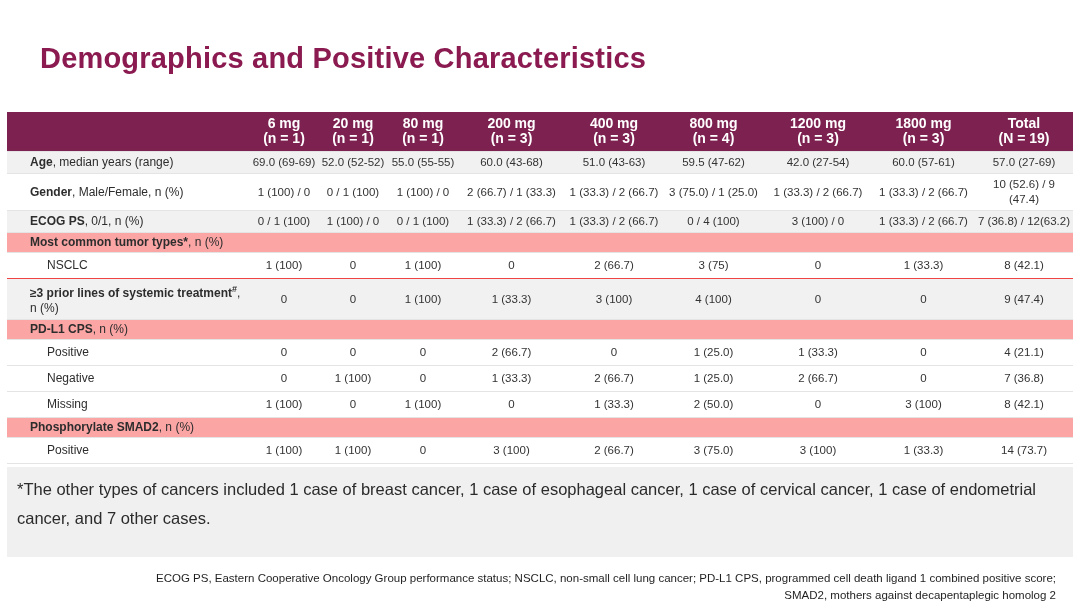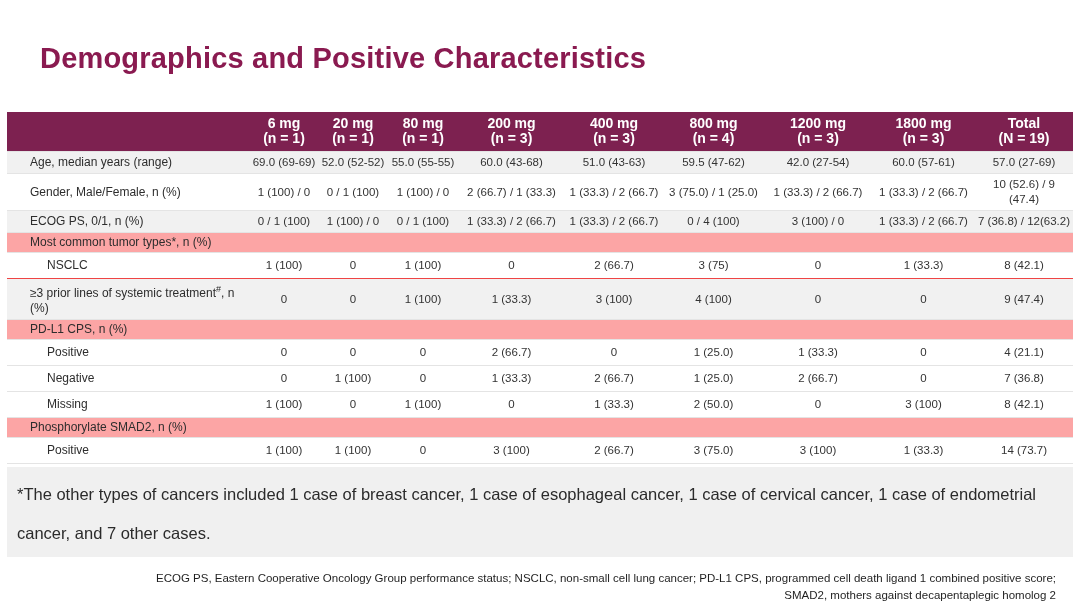--- a/index.html
+++ b/index.html
@@ -23,28 +23,28 @@
     font-size:11.5px;color:#333333;text-align:center;padding:3px 2px;
     border-top:1px solid #e4e4e4;line-height:15px;vertical-align:middle;
   }
   .demo-table td.label{ text-align:left;padding-left:23px;font-size:12px;color:#2d2d2d;}
   .demo-table tr.sub td.label{ padding-left:40px;}
   .demo-table tr.sub td{ padding-top:5px;padding-bottom:5px;}
   .demo-table tr.shaded td{ background:#f1f1f1;}
   .demo-table tr.section td{ background:#fca5a5;font-size:12px;padding-top:2px;padding-bottom:2px;}
   .demo-table tr.rose td{ border-bottom:1px solid #ef4444;}
   .demo-table tr.last td{ border-bottom:2px solid #7D2150;}
-  .demo-table .bold{ font-weight:normal;}
+  .demo-table .bold{ font-weight:bold;}
   .demo-table sup{ font-size:9px;}
   .footnote-panel{
     position:absolute;left:7px;top:467px;width:1066px;height:90px;
     background:#f0f0f0;box-sizing:border-box;padding:8px 10px 0 10px;
   }
   .footnote{
-    margin:0;font-size:16.5px;line-height:39px;color:#2b2b2b;
+    margin:0;font-size:16.5px;line-height:29px;color:#2b2b2b;
   }
   .footnote .fn-bold{font-weight:bold;}
   .footnote sup{font-size:11px;}
   .abbreviations{
     position:absolute;right:24px;top:570px;width:980px;text-align:right;
     font-size:11.5px;line-height:16.5px;color:#1f1f1f;
   }
 </style>
 </head>
 <body>

